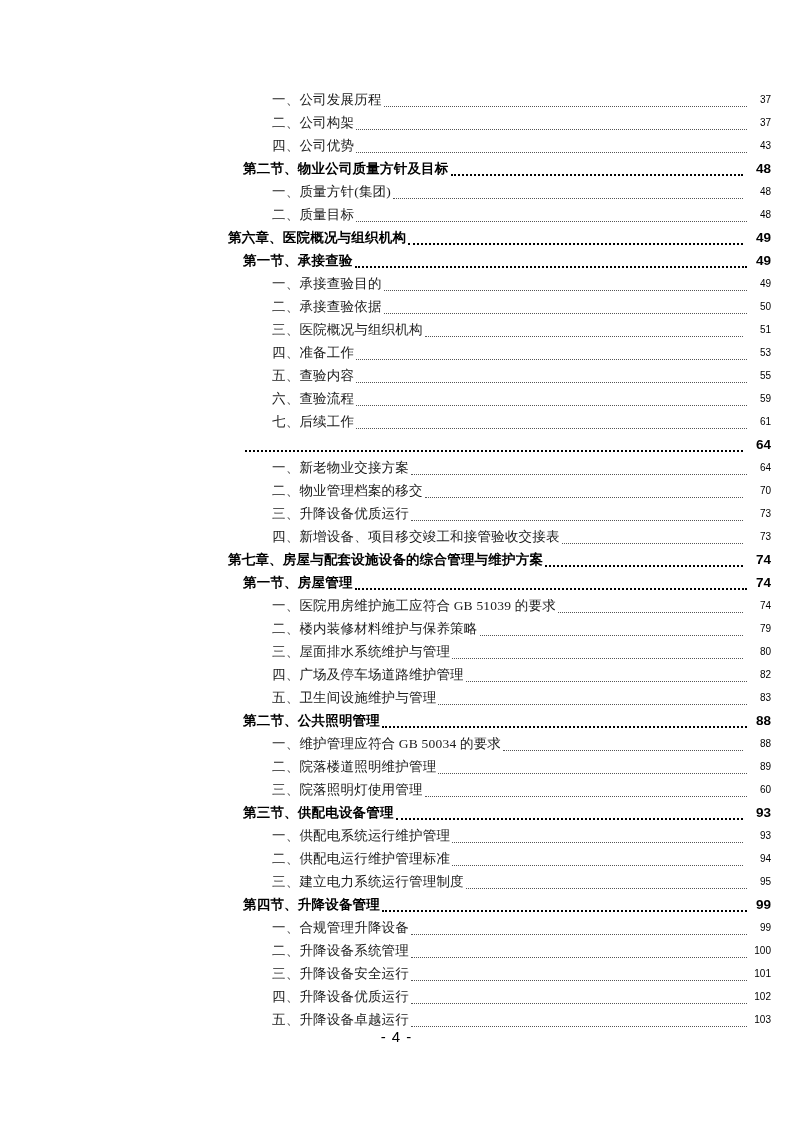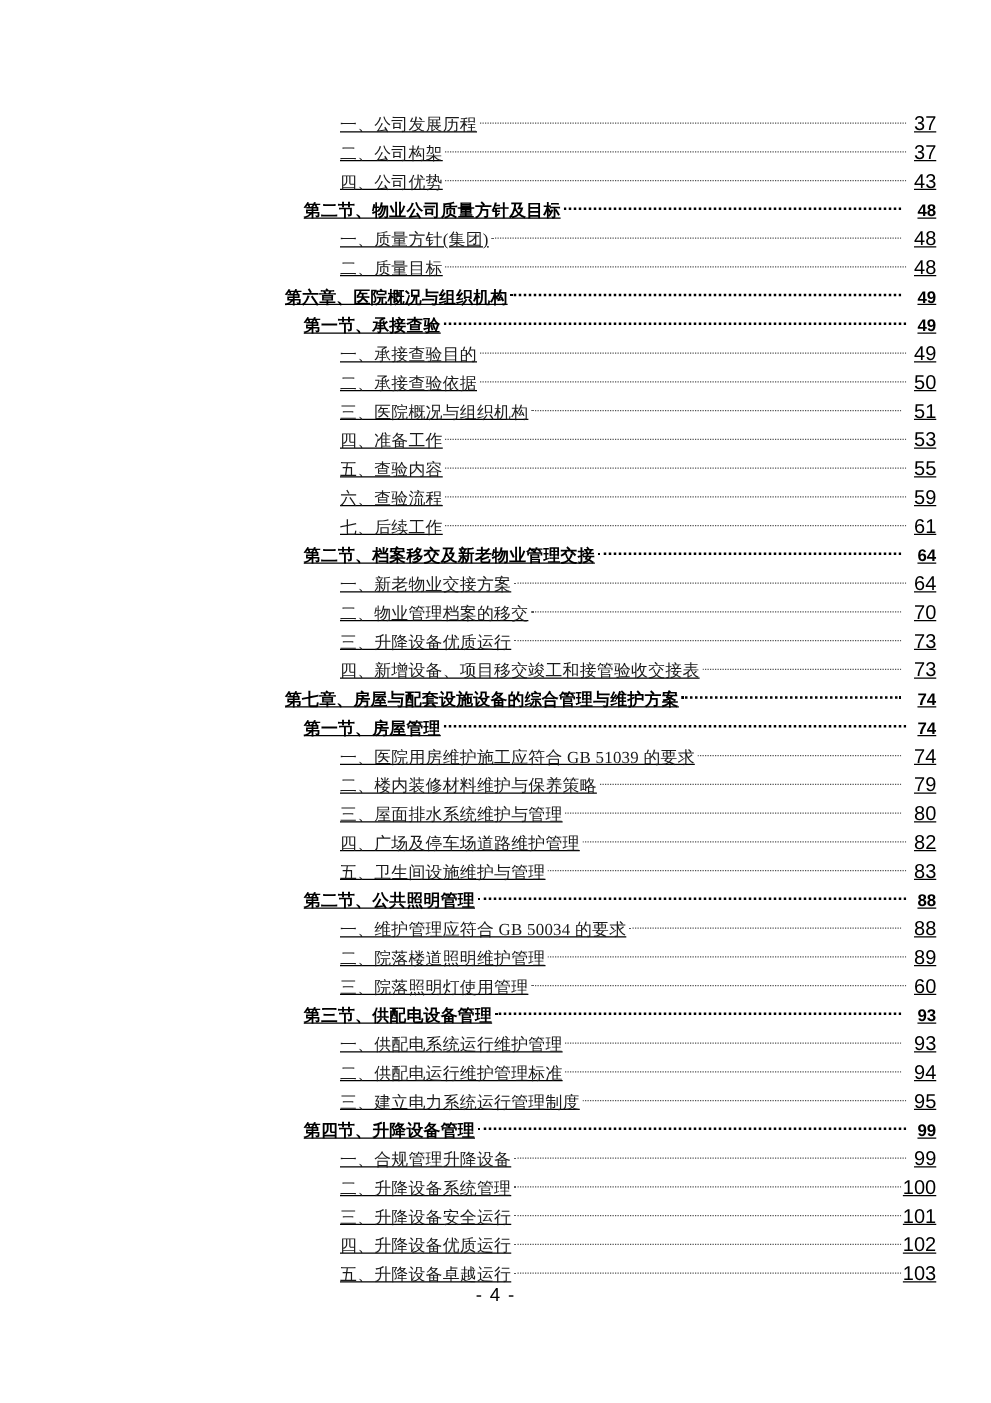--- a/index.html
+++ b/index.html
@@ -21,27 +21,26 @@
     box-sizing: border-box;
   }
   .toc {
     position: absolute;
     left: 0;
     top: 88px;
     width: 793px;
   }
   .toc-row {
     display: flex;
-    align-items: flex-start;
+    align-items: flex-end;
     height: 23px;
     line-height: 23px;
     box-sizing: border-box;
-    padding-right: 44px;
+    padding-right: 22px;
     white-space: nowrap;
-    text-decoration: underline;
   }
   .toc-label {
     flex: 0 0 auto;
     font-size: 13.5px;
     letter-spacing: 0.2px;
   }
   .toc-leader {
     flex: 1 1 auto;
     overflow: hidden;
     position: relative;
@@ -51,21 +50,21 @@
   .toc-leader::before {
     content: "";
     position: absolute;
     left: 0;
     right: 0;
     bottom: 4px;
     border-bottom: 1.4px dotted #111111;
   }
   .toc-page {
     flex: 0 0 auto;
-    font-size: 16px;
+    font-size: 10px;
     text-align: right;
     min-width: 23px;
     font-family: "Liberation Sans", "DejaVu Sans", sans-serif;
   }
 
   
   .lvl-chapter {
     padding-left: 228px;
   }
   .lvl-chapter .toc-label,
@@ -202,21 +201,20 @@
         <span class="toc-label">六、查验流程</span>
         <span class="toc-leader"></span>
         <span class="toc-page">59</span>
       </div>
       <div class="toc-row lvl-item">
         <span class="toc-label">七、后续工作</span>
         <span class="toc-leader"></span>
         <span class="toc-page">61</span>
       </div>
       <div class="toc-row lvl-section gap-page">
-        <span class="toc-label">第二节、档案移交及新老物业管理交接</span>
         <span class="toc-leader"></span>
         <span class="toc-page">64</span>
       </div>
       <div class="toc-row lvl-item">
         <span class="toc-label">一、新老物业交接方案</span>
         <span class="toc-leader"></span>
         <span class="toc-page">64</span>
       </div>
       <div class="toc-row lvl-item gap-page">
         <span class="toc-label">二、物业管理档案的移交</span>

